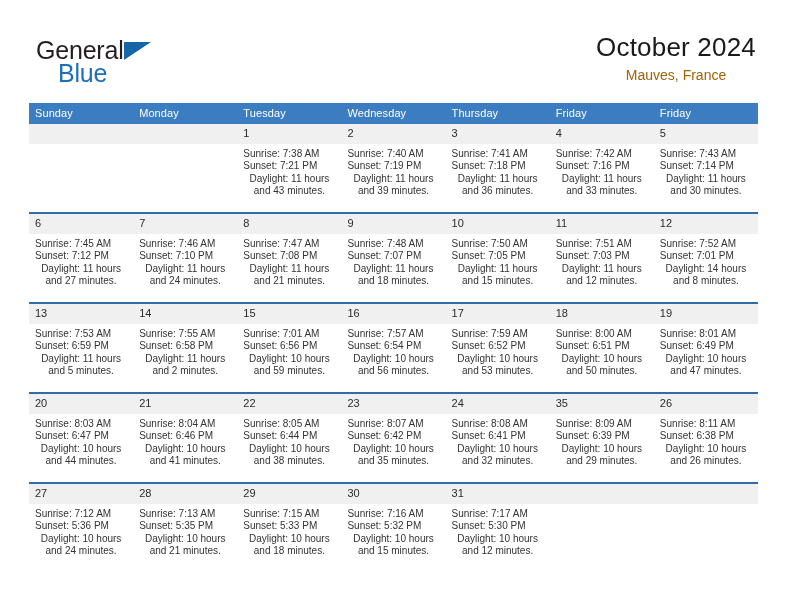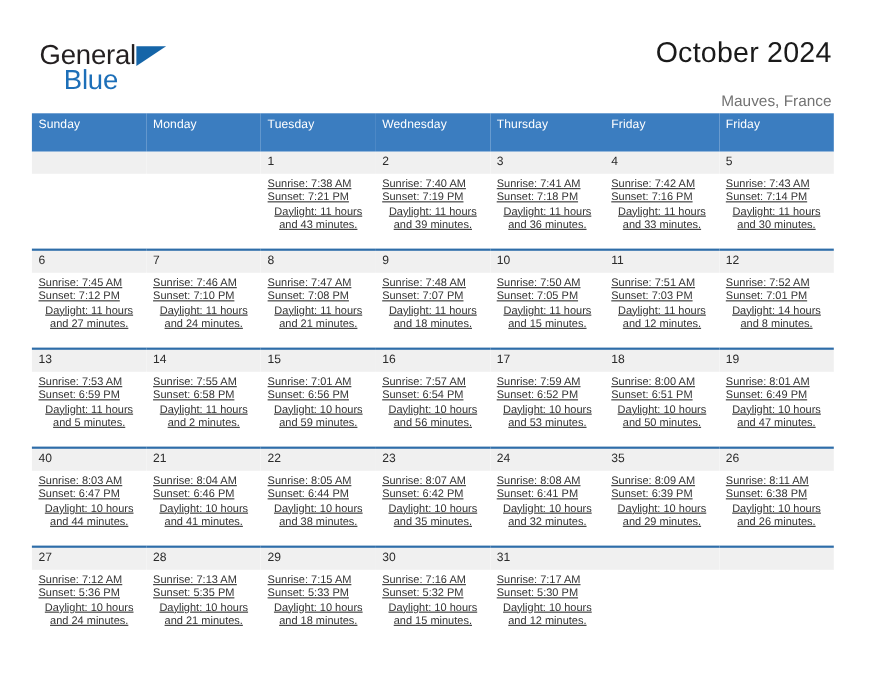--- a/index.html
+++ b/index.html
@@ -58,54 +58,54 @@
     top: 6px;
     width: 0; height: 0;
     border-left: 27px solid #1565a8;
     border-bottom: 18px solid transparent;
   }
 
   .title-block {
     position: absolute;
     right: 36px;
     top: 30px;
-    text-align: right;
+    text-align: center;
   }
   .cal-title {
     font-size: 26px;
     line-height: 34px;
     color: #1a1a1a;
     font-weight: normal;
     margin: 0;
     letter-spacing: 0.2px;
   }
   .cal-subtitle {
     font-size: 14px;
     line-height: 22px;
-    color: #737373;
-    margin: 16px 0 0 0;
+    color: #a16207;
+    margin: 0 0 0 0;
     font-weight: normal;
   }
 
   
   .calendar {
     position: absolute;
     left: 29px;
     top: 103px;
     width: 729px;
     border-collapse: collapse;
     table-layout: fixed;
   }
   .calendar th {
     background: #3b7dc0;
     color: #ffffff;
     font-size: 11px;
     font-weight: normal;
     text-align: left;
-    padding: 4px 0 19px 6px;
+    padding: 4px 0 5px 6px;
     height: 12px;
     letter-spacing: 0.1px;
   }
   .calendar td {
     vertical-align: top;
     padding: 0;
     height: 88px;
     border-top: 2px solid #2e6da8;
     background: #ffffff;
   }
@@ -123,21 +123,20 @@
   }
   td.empty .daynum {
     background: #f0f0f0;
     color: transparent;
   }
   .details {
     padding: 4px 6px 0 6px;
     font-size: 10px;
     line-height: 12.3px;
     color: #333333;
-    text-decoration: underline;
   }
   .details div {
     white-space: nowrap;
   }
   .details .daylight {
     white-space: normal;
     text-align: center;
   }
 </style>
 </head>
@@ -332,21 +331,21 @@
             <span class="daynum">19</span>
             <div class="details">
               <div>Sunrise: 8:01 AM</div>
               <div>Sunset: 6:49 PM</div>
               <div class="daylight">Daylight: 10 hours and 47 minutes.</div>
             </div>
           </td>
         </tr>
         <tr class="week">
           <td class="">
-            <span class="daynum">40</span>
+            <span class="daynum">20</span>
             <div class="details">
               <div>Sunrise: 8:03 AM</div>
               <div>Sunset: 6:47 PM</div>
               <div class="daylight">Daylight: 10 hours and 44 minutes.</div>
             </div>
           </td>
           <td class="">
             <span class="daynum">21</span>
             <div class="details">
               <div>Sunrise: 8:04 AM</div>

